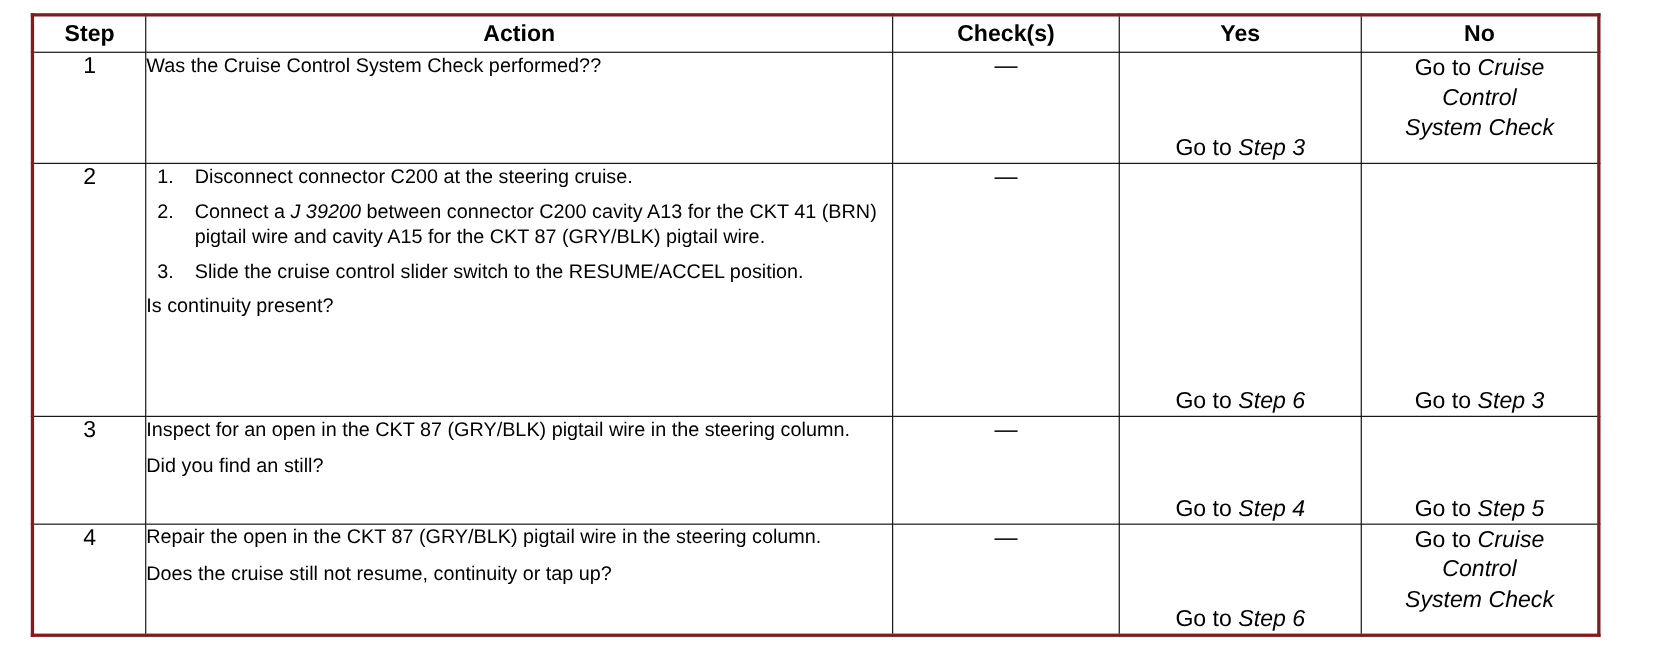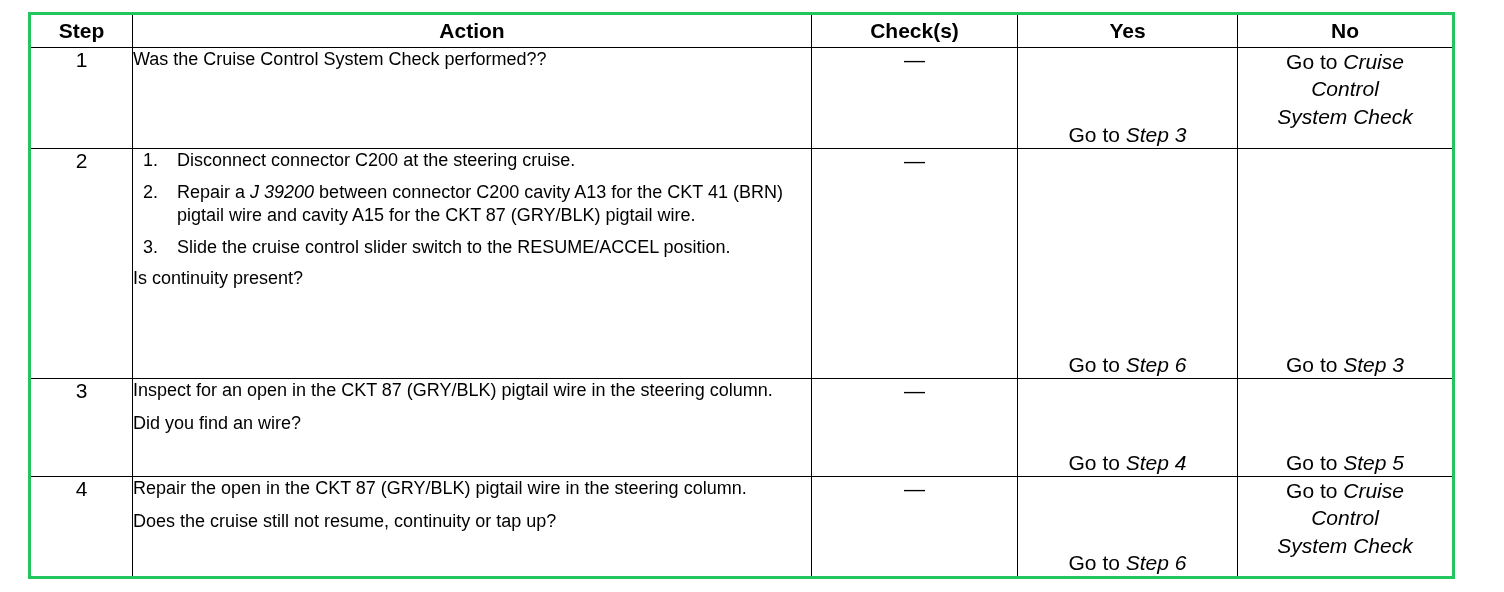--- a/index.html
+++ b/index.html
@@ -36,21 +36,21 @@
     border-left: 1.5px solid #000;
     border-right: 1.5px solid #000;
     border-top: 1.5px solid #000;
     border-bottom: 1.5px solid #000;
     padding: 0;
     vertical-align: top;
   }
 
   
   table.diag {
-    border: 3px solid #22c55e;
+    border: 3px solid #7f1d1d;
   }
 
   
   thead th {
     border-bottom: 3px solid #000;
     text-align: center;
     font-weight: bold;
     font-size: 21px;
     height: 32px;
     line-height: 32px;
@@ -171,21 +171,21 @@
       <tr class="r2">
         <td class="step">2</td>
         <td class="action">
           <ol class="steps">
             <li>
               <span class="num">1.</span>
               <span>Disconnect connector C200 at the steering cruise.</span>
             </li>
             <li>
               <span class="num">2.</span>
-              <span>Repair a </span><span class="ital">J 39200</span><span> between connector C200 cavity A13 for the CKT 41 (BRN) pigtail wire and cavity A15 for the CKT 87 (GRY/BLK) pigtail wire.</span>
+              <span>Connect a </span><span class="ital">J 39200</span><span> between connector C200 cavity A13 for the CKT 41 (BRN) pigtail wire and cavity A15 for the CKT 87 (GRY/BLK) pigtail wire.</span>
             </li>
             <li>
               <span class="num">3.</span>
               <span>Slide the cruise control slider switch to the RESUME/ACCEL position.</span>
             </li>
           </ol>
           <div class="q-line">Is continuity present?</div>
         </td>
         <td class="value">
           <span class="dash">—</span>
@@ -195,21 +195,21 @@
         </td>
         <td class="branch bottom">
           <span>Go to </span><span class="ital">Step 3</span>
         </td>
       </tr>
 
       <tr class="r3">
         <td class="step">3</td>
         <td class="action">
           <div class="plain-line">Inspect for an open in the CKT 87 (GRY/BLK) pigtail wire in the steering column.</div>
-          <div class="q-line">Did you find an wire?</div>
+          <div class="q-line">Did you find an still?</div>
         </td>
         <td class="value">
           <span class="dash">—</span>
         </td>
         <td class="branch bottom">
           <span>Go to </span><span class="ital">Step 4</span>
         </td>
         <td class="branch bottom">
           <span>Go to </span><span class="ital">Step 5</span>
         </td>

